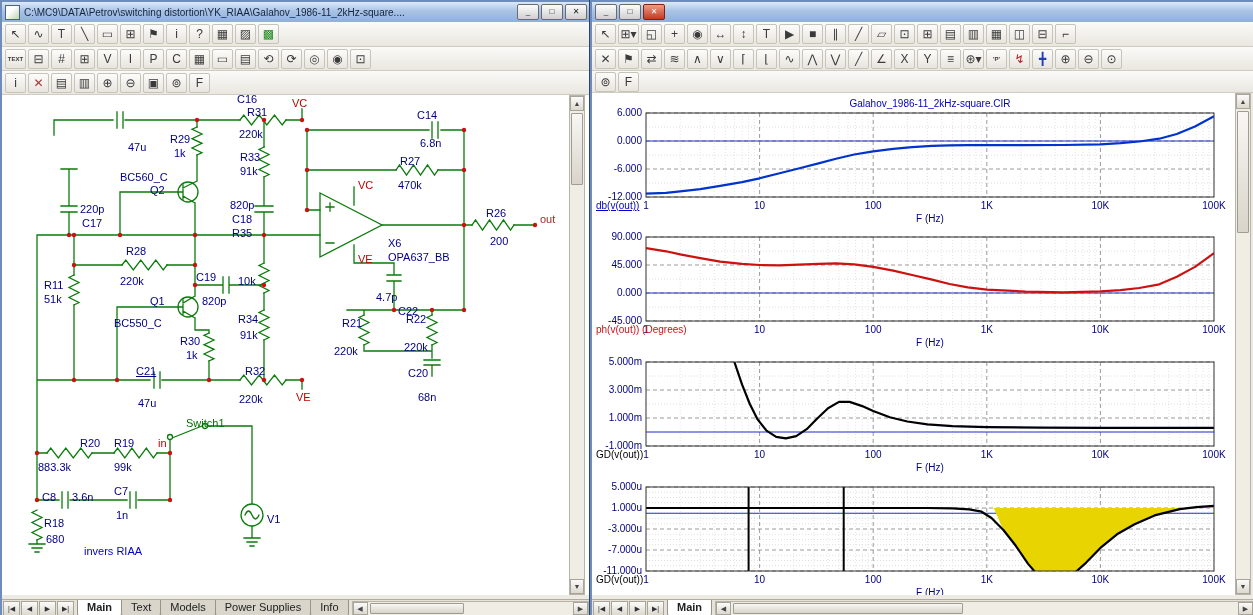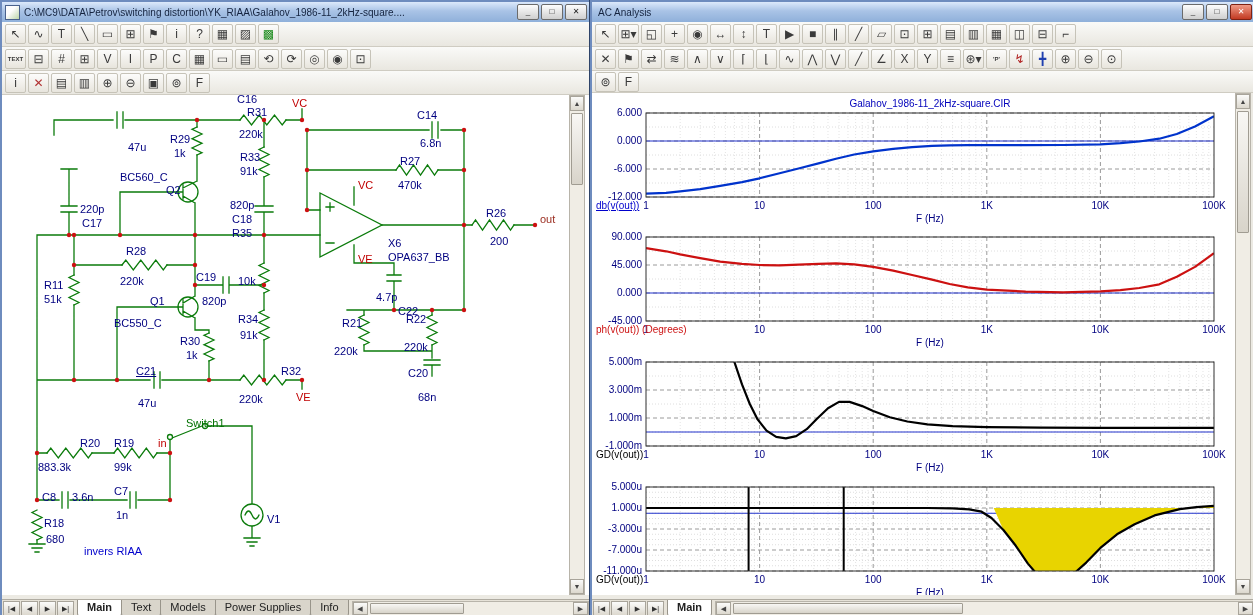--- a/index.html
+++ b/index.html
@@ -177,21 +177,21 @@
         <span style="left: 168px; top: 38px; color: rgb(0, 0, 128);">R29</span>
         <span style="left: 172px; top: 52px; color: rgb(0, 0, 128);">1k</span>
         <span style="left: 245px; top: 11px; color: rgb(0, 0, 128);">R31</span>
         <span style="left: 237px; top: 33px; color: rgb(0, 0, 128);">220k</span>
         <span style="left: 290px; top: 2px; color: rgb(192, 0, 0);">VC</span>
         <span style="left: 415px; top: 14px; color: rgb(0, 0, 128);">C14</span>
         <span style="left: 418px; top: 42px; color: rgb(0, 0, 128);">6.8n</span>
         <span style="left: 238px; top: 56px; color: rgb(0, 0, 128);">R33</span>
         <span style="left: 238px; top: 70px; color: rgb(0, 0, 128);">91k</span>
         <span style="left: 118px; top: 76px; color: rgb(0, 0, 128);">BC560_C</span>
-        <span style="left: 164px; top: 89px; color: rgb(0, 0, 128);">Q2</span>
+        <span style="left: 148px; top: 89px; color: rgb(0, 0, 128);">Q2</span>
         <span style="left: 398px; top: 60px; color: rgb(0, 0, 128);">R27</span>
         <span style="left: 396px; top: 84px; color: rgb(0, 0, 128);">470k</span>
         <span style="left: 228px; top: 104px; color: rgb(0, 0, 128);">820p</span>
         <span style="left: 230px; top: 118px; color: rgb(0, 0, 128);">C18</span>
         <span style="left: 230px; top: 132px; color: rgb(0, 0, 128);">R35</span>
         <span style="left: 78px; top: 108px; color: rgb(0, 0, 128);">220p</span>
         <span style="left: 80px; top: 122px; color: rgb(0, 0, 128);">C17</span>
         <span style="left: 356px; top: 84px; color: rgb(192, 0, 0);">VC</span>
         <span style="left: 386px; top: 142px; color: rgb(0, 0, 128);">X6</span>
         <span style="left: 386px; top: 156px; color: rgb(0, 0, 128);">OPA637_BB</span>
@@ -215,21 +215,21 @@
         <span style="left: 340px; top: 222px; color: rgb(0, 0, 128);">R21</span>
         <span style="left: 332px; top: 250px; color: rgb(0, 0, 128);">220k</span>
         <span style="left: 404px; top: 218px; color: rgb(0, 0, 128);">R22</span>
         <span style="left: 402px; top: 246px; color: rgb(0, 0, 128);">220k</span>
         <span style="left: 178px; top: 240px; color: rgb(0, 0, 128);">R30</span>
         <span style="left: 184px; top: 254px; color: rgb(0, 0, 128);">1k</span>
         <span style="left: 406px; top: 272px; color: rgb(0, 0, 128);">C20</span>
         <span style="left: 416px; top: 296px; color: rgb(0, 0, 128);">68n</span>
         <span style="left: 134px; top: 270px; color: rgb(0, 0, 128); text-decoration: underline;">C21</span>
         <span style="left: 136px; top: 302px; color: rgb(0, 0, 128);">47u</span>
-        <span style="left: 243px; top: 270px; color: rgb(0, 0, 128); margin-left: 36px;">R32</span>
+        <span style="left: 243px; top: 270px; color: rgb(0, 0, 128);">R32</span>
         <span style="left: 237px; top: 298px; color: rgb(0, 0, 128);">220k</span>
         <span style="left: 294px; top: 296px; color: rgb(192, 0, 0);">VE</span>
         <span style="left: 184px; top: 322px; color: rgb(0, 112, 0);">Switch1</span>
         <span style="left: 50px; top: 342px; color: rgb(0, 0, 128); padding-left: 28px;">R20</span>
         <span style="left: 36px; top: 366px; color: rgb(0, 0, 128);">883.3k</span>
         <span style="left: 112px; top: 342px; color: rgb(0, 0, 128);">R19</span>
         <span style="left: 112px; top: 366px; color: rgb(0, 0, 128);">99k</span>
         <span style="left: 156px; top: 342px; color: rgb(192, 0, 0);">in</span>
         <span style="left: 40px; top: 396px; color: rgb(0, 0, 128);">C8</span>
         <span style="left: 70px; top: 396px; color: rgb(0, 0, 128);">3.6n</span>
@@ -269,21 +269,20 @@
       <div class="sb-track h">
           <div class="sb-thumb h"></div>
         </div>
       <div class="sb-btn h">▶</div>
     </div>
   </div>
 </div>
 
 <div class="window" id="win-right" style="left:590px;top:0;width:663px;height:615px;">
   <div class="titlebar">
-    <span class="title" style="padding-left:3px;">AC Analysis</span>
     <span class="winbtns">
       <span class="winbtn">_</span>
       <span class="winbtn">□</span>
       <span class="winbtn close-red">✕</span>
     </span>
   </div>
   <div class="toolbar tb1">
       <div class="tbi">↖</div>
       <div class="tbi">⊞▾</div>
       <div class="tbi">◱</div>

